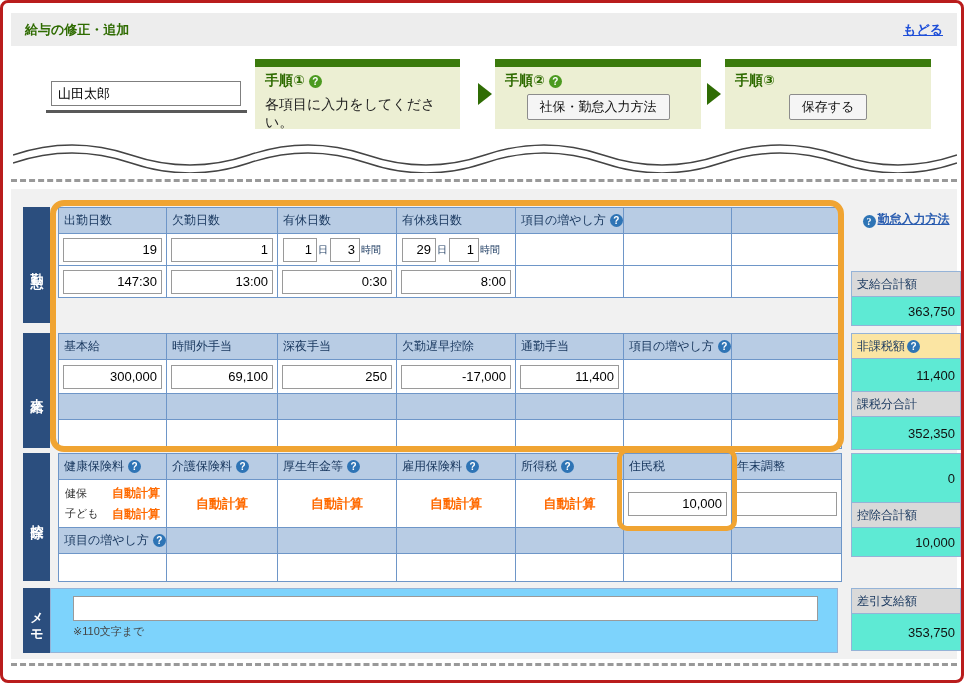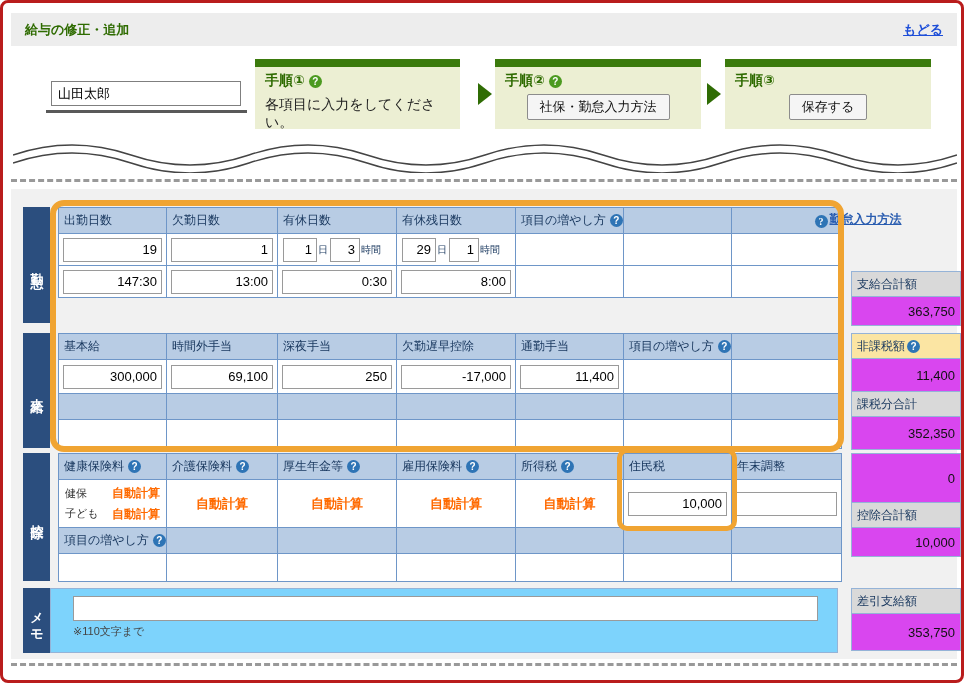--- a/index.html
+++ b/index.html
@@ -56,24 +56,24 @@
   .mrow{display:flex;justify-content:space-between;align-items:center;line-height:1.7;}
   .ml{font-size:11px;color:#333;}
   .mv{color:#ff6a00;font-weight:bold;font-size:12px;}
 
   
   .memo-box{left:47px;top:585px;width:788px;height:65px;background:#7dd3fc;border:1px solid #95b3d7;box-sizing:border-box;padding:7px 10px 0 22px;}
   .memo-input{width:745px;height:25px;border:1px solid #9a9a9a;box-sizing:border-box;font-size:13px;padding:0 5px;}
   .memo-note{font-size:11px;color:#444;margin-top:3px;}
 
   
-  .qlink-wrap{left:800px;top:206px;width:110px;text-align:center;white-space:nowrap;font-family:Liberation Serif, serif;}
+  .qlink-wrap{left:848px;top:206px;width:110px;text-align:center;white-space:nowrap;font-family:Liberation Serif, serif;}
   .qlink{color:#2a5db0;font-size:12px;font-weight:bold;text-decoration:underline;cursor:pointer;}
   .qlink .qi{margin:0 2px 0 0;vertical-align:-2px;}
-  .sbox{left:848px;width:110px;border:1px solid #95b3d7;background:#d946ef;box-sizing:border-box;}
+  .sbox{left:848px;width:110px;border:1px solid #95b3d7;background:#5eead4;box-sizing:border-box;}
   .shead{background:#d9d9d9;color:#17365d;font-size:12px;padding:0 5px;height:24px;display:flex;align-items:center;border-bottom:1px solid #95b3d7;white-space:nowrap;}
   .shead.mid{border-top:1px solid #95b3d7;}
   .shead.yellow{background:#fbe5a3;}
   .sval{display:flex;align-items:center;justify-content:flex-end;font-size:13px;color:#111;padding:0 5px;}
   .v28{height:28px;} .v32{height:32px;} .v48{height:48px;} .v36{height:36px;}
 
   
   .hl{border:6px solid #f0a432;border-radius:14px;pointer-events:none;background:transparent;box-sizing:border-box;}
   .hl.small{border-width:5px;border-radius:10px;}
 </style>

